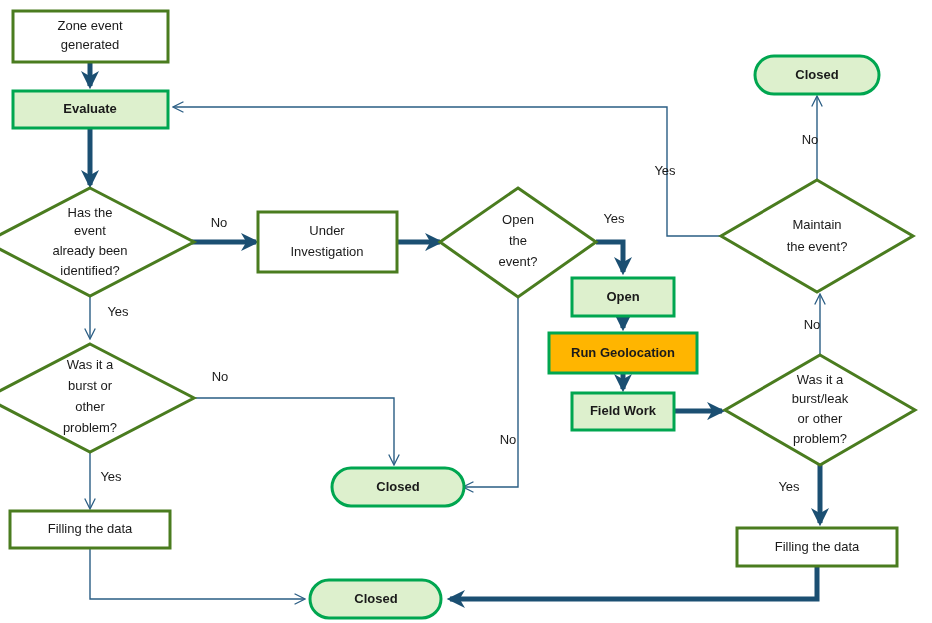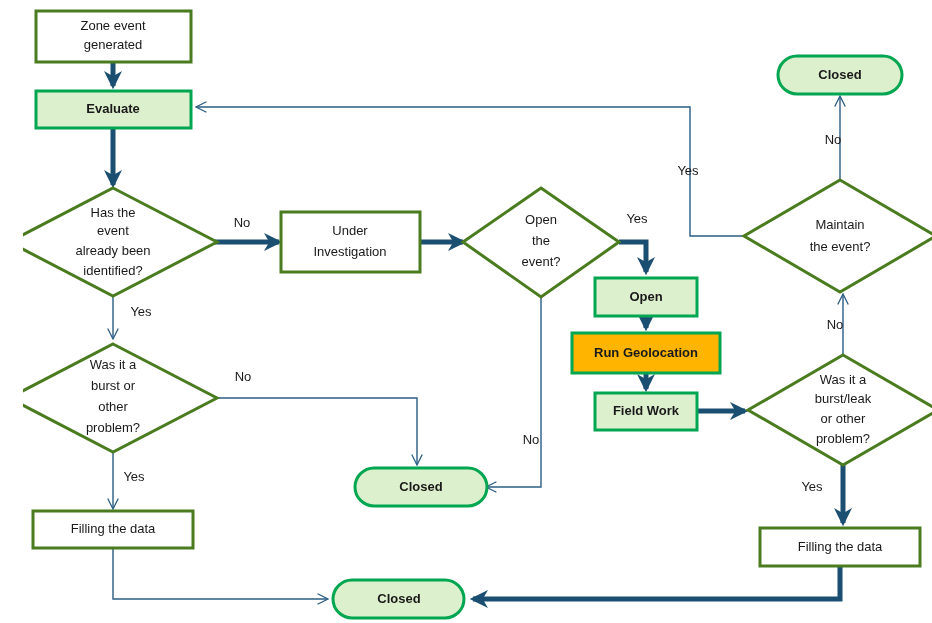--- a/index.html
+++ b/index.html
@@ -10,21 +10,20 @@
   body {
     width: 932px;
     height: 623px;
     font-family: "Liberation Sans", sans-serif;
     overflow: hidden;
   }
   #flowchart-root {
     position: relative;
     width: 844px;
     height: 623px;
-    margin-left: 23px;
   }
   svg#flow-svg {
     display: block;
     width: 932px;
     height: 623px;
   }
   .node-text {
     font-family: "Liberation Sans", sans-serif;
     font-size: 13px;
     fill: #1a1a1a;

